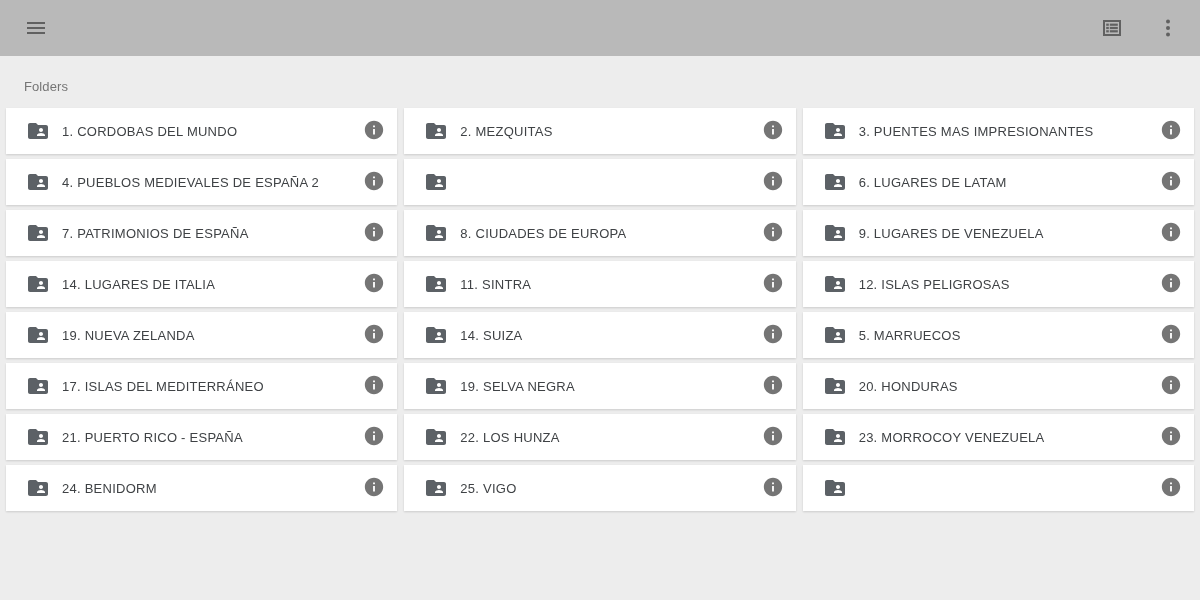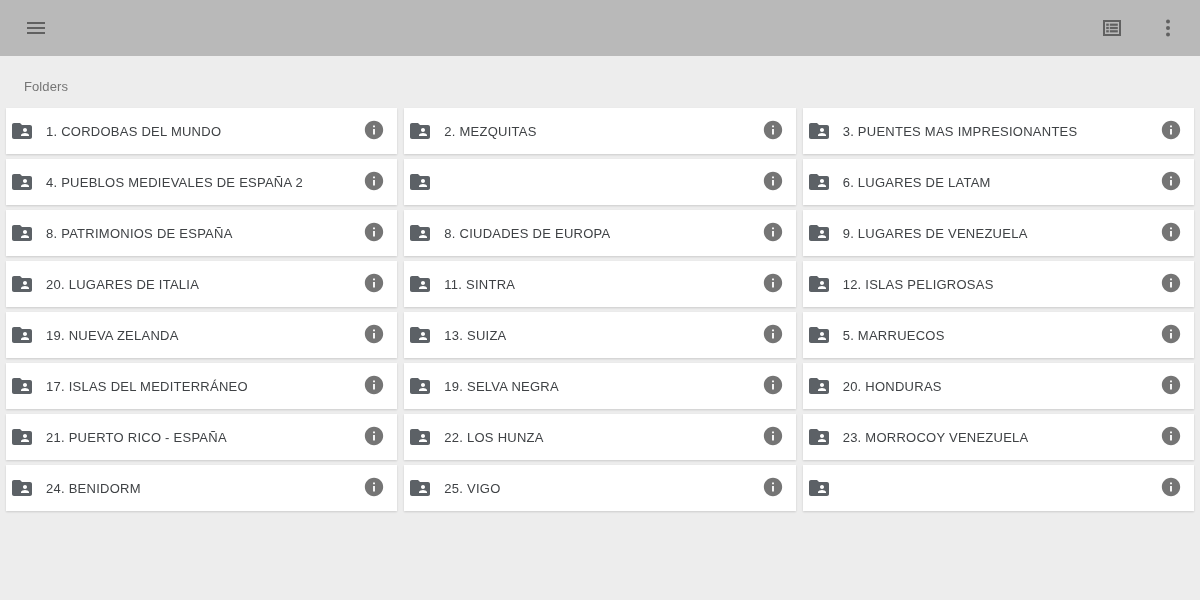--- a/index.html
+++ b/index.html
@@ -44,21 +44,21 @@
     margin: 0 6px;
     display: grid;
     grid-template-columns: repeat(3, 1fr);
     gap: 5px 7px;
   }
   .folder-card {
     height: 46px;
     background: #ffffff;
     display: flex;
     align-items: center;
-    padding: 0 10px 0 4px;
+    padding: 0 10px 0 20px;
     box-shadow: 0 1px 2px rgba(0,0,0,0.14);
     cursor: pointer;
   }
   .folder-icon { flex: 0 0 auto; display: flex; margin-right: 12px; }
   .folder-name {
     font-size: 13px;
     font-weight: 500;
     color: #3f4245;
     letter-spacing: 0.25px;
     white-space: nowrap;
@@ -204,21 +204,21 @@
         </svg>
       </span>
     </button>
   </div>
     <div class="folder-card">
     <span class="folder-icon">
       <svg width="24" height="24" viewBox="0 0 24 24" fill="#5c6166">
         <path d="M20 6h-8l-2-2H4c-1.1 0-2 .9-2 2v12c0 1.1.9 2 2 2h16c1.1 0 2-.9 2-2V8c0-1.1-.9-2-2-2zm-5 3c1.1 0 2 .9 2 2s-.9 2-2 2-2-.9-2-2 .9-2 2-2zm4 8h-8v-1c0-1.33 2.67-2 4-2s4 .67 4 2v1z"></path>
       </svg>
     </span>
-    <span class="folder-name">8. PATRIMONIOS DE ESPAÑA</span>
+    <span class="folder-name">7. PATRIMONIOS DE ESPAÑA</span>
     <button class="info-btn">
       <span>
         <svg width="22" height="22" viewBox="0 0 24 24" fill="#757575">
           <path d="M12 2C6.48 2 2 6.48 2 12s4.48 10 10 10 10-4.48 10-10S17.52 2 12 2zm1 15h-2v-6h2v6zm0-8h-2V7h2v2z"></path>
         </svg>
       </span>
     </button>
   </div>
     <div class="folder-card">
     <span class="folder-icon">
@@ -249,21 +249,21 @@
         </svg>
       </span>
     </button>
   </div>
     <div class="folder-card">
     <span class="folder-icon">
       <svg width="24" height="24" viewBox="0 0 24 24" fill="#5c6166">
         <path d="M20 6h-8l-2-2H4c-1.1 0-2 .9-2 2v12c0 1.1.9 2 2 2h16c1.1 0 2-.9 2-2V8c0-1.1-.9-2-2-2zm-5 3c1.1 0 2 .9 2 2s-.9 2-2 2-2-.9-2-2 .9-2 2-2zm4 8h-8v-1c0-1.33 2.67-2 4-2s4 .67 4 2v1z"></path>
       </svg>
     </span>
-    <span class="folder-name">20. LUGARES DE ITALIA</span>
+    <span class="folder-name">14. LUGARES DE ITALIA</span>
     <button class="info-btn">
       <span>
         <svg width="22" height="22" viewBox="0 0 24 24" fill="#757575">
           <path d="M12 2C6.48 2 2 6.48 2 12s4.48 10 10 10 10-4.48 10-10S17.52 2 12 2zm1 15h-2v-6h2v6zm0-8h-2V7h2v2z"></path>
         </svg>
       </span>
     </button>
   </div>
     <div class="folder-card">
     <span class="folder-icon">
@@ -309,21 +309,21 @@
         </svg>
       </span>
     </button>
   </div>
     <div class="folder-card">
     <span class="folder-icon">
       <svg width="24" height="24" viewBox="0 0 24 24" fill="#5c6166">
         <path d="M20 6h-8l-2-2H4c-1.1 0-2 .9-2 2v12c0 1.1.9 2 2 2h16c1.1 0 2-.9 2-2V8c0-1.1-.9-2-2-2zm-5 3c1.1 0 2 .9 2 2s-.9 2-2 2-2-.9-2-2 .9-2 2-2zm4 8h-8v-1c0-1.33 2.67-2 4-2s4 .67 4 2v1z"></path>
       </svg>
     </span>
-    <span class="folder-name">13. SUIZA</span>
+    <span class="folder-name">14. SUIZA</span>
     <button class="info-btn">
       <span>
         <svg width="22" height="22" viewBox="0 0 24 24" fill="#757575">
           <path d="M12 2C6.48 2 2 6.48 2 12s4.48 10 10 10 10-4.48 10-10S17.52 2 12 2zm1 15h-2v-6h2v6zm0-8h-2V7h2v2z"></path>
         </svg>
       </span>
     </button>
   </div>
     <div class="folder-card">
     <span class="folder-icon">

